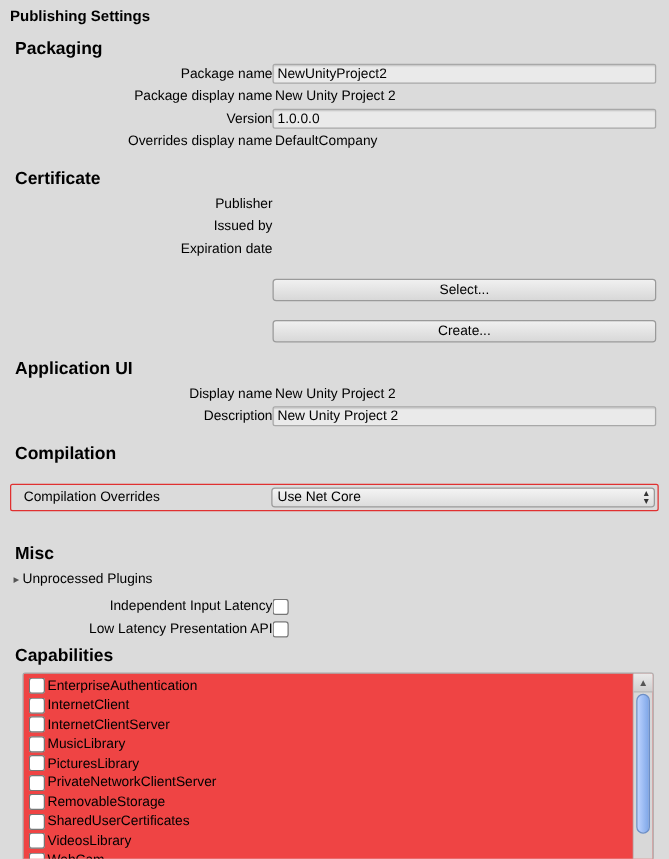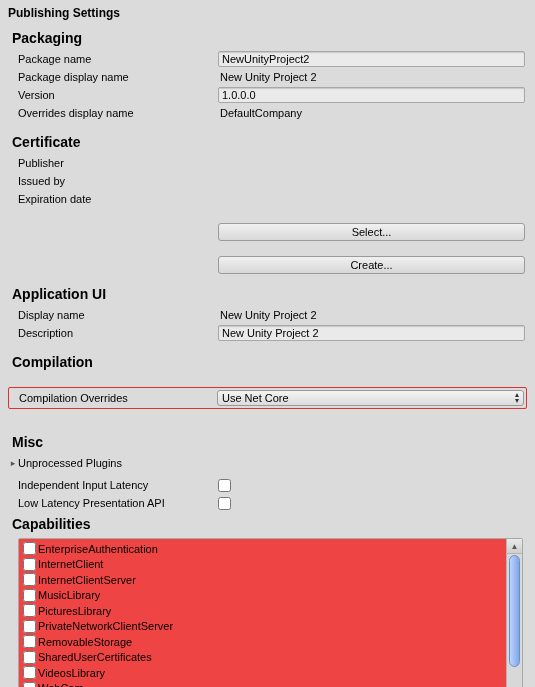--- a/index.html
+++ b/index.html
@@ -31,20 +31,21 @@
   }
   .row {
     display: flex;
     align-items: center;
     height: 18px;
     padding-left: 12px;
   }
   .row .label {
     width: 200px;
     flex: none;
+    text-align: right;
   }
   .row .field {
     flex: 1;
     padding-right: 4px;
   }
   .text-input {
     box-sizing: border-box;
     width: 100%;
     height: 16px;
     font-family: inherit;

